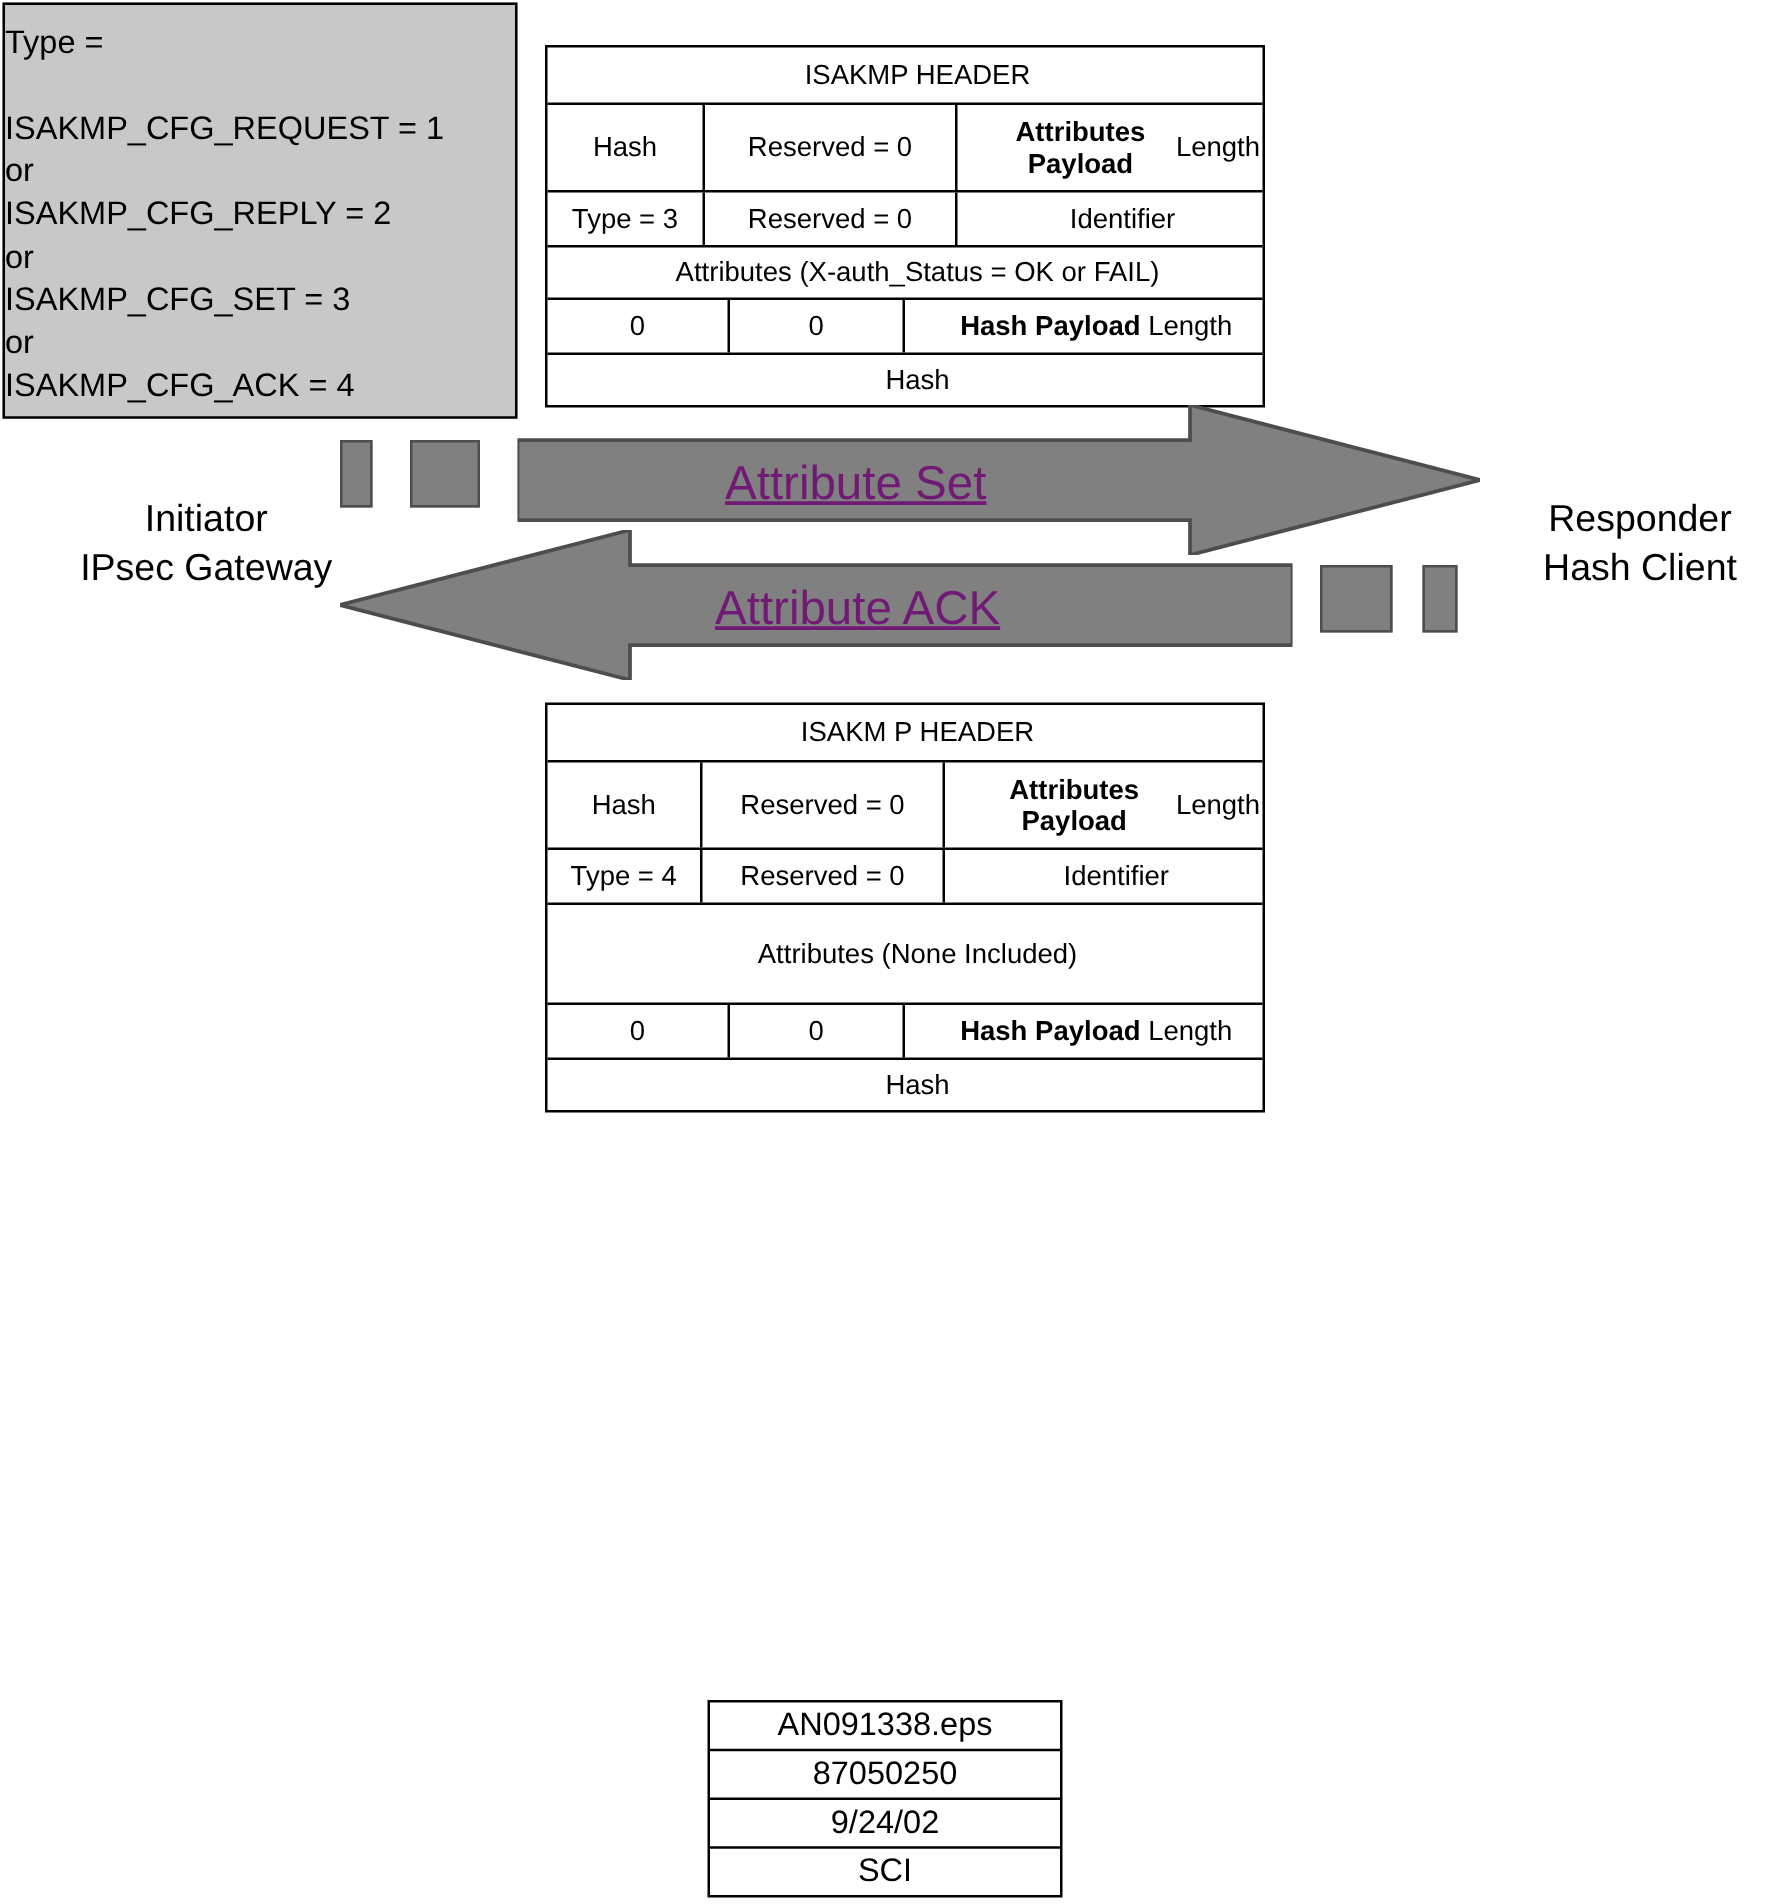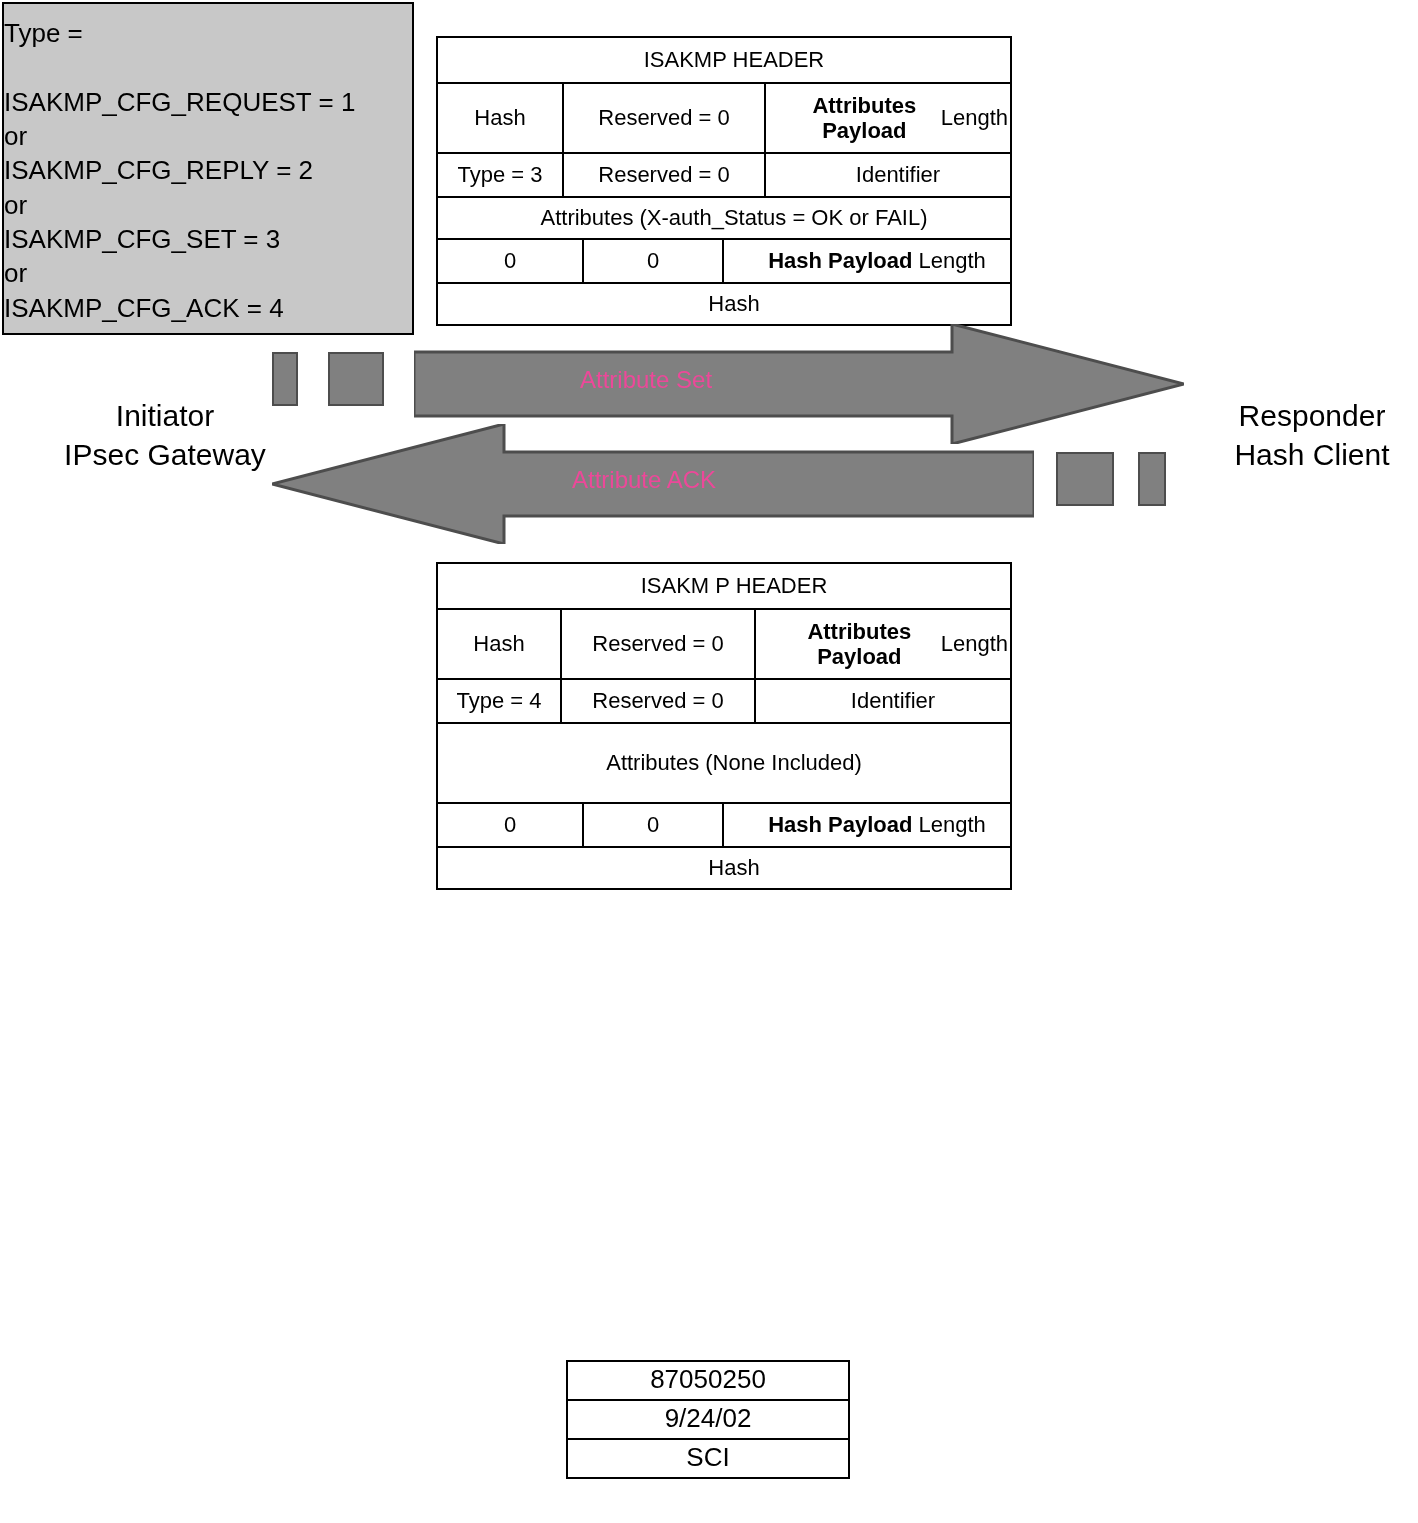--- a/index.html
+++ b/index.html
@@ -102,23 +102,24 @@
     text-align: center;
     line-height: 1.3;
   }
   #initiator { left: 0px; top: 396px; width: 258px; margin-left: 36px; }
   #responder { left: 1206px; top: 396px; width: 212px; }
 
   
   .arrow-wrap { position: absolute; }
   .arrow-label {
     position: absolute;
-    font-size: 24px;
-    color: #ec4899;
+    font-size: 38px;
+    color: #701a75;
     white-space: nowrap;
+    text-decoration: underline;
   }
   #arrow-set-wrap { left: 414px; top: 324px; width: 770px; height: 120px; }
   #arrow-ack-wrap { left: 272px; top: 424px; width: 762px; height: 120px; }
   #arrow-set-label { left: 580px; top: 366px; }
   #arrow-ack-label { left: 572px; top: 466px; }
 
   
   .dash {
     position: absolute;
     background: #808080;
@@ -255,18 +256,19 @@
         <span style="white-space:pre">&nbsp;</span>
         <span>Length</span>
       </div>
     </div>
     <div class="row r6">
       <div class="cell c-full">Hash</div>
     </div>
   </div>
 
   <div id="footer">
+    <div class="frow">AN091338.eps</div>
     <div class="frow">87050250</div>
     <div class="frow">9/24/02</div>
     <div class="frow">SCI</div>
   </div>
 
 </div>
 
 </body></html>

